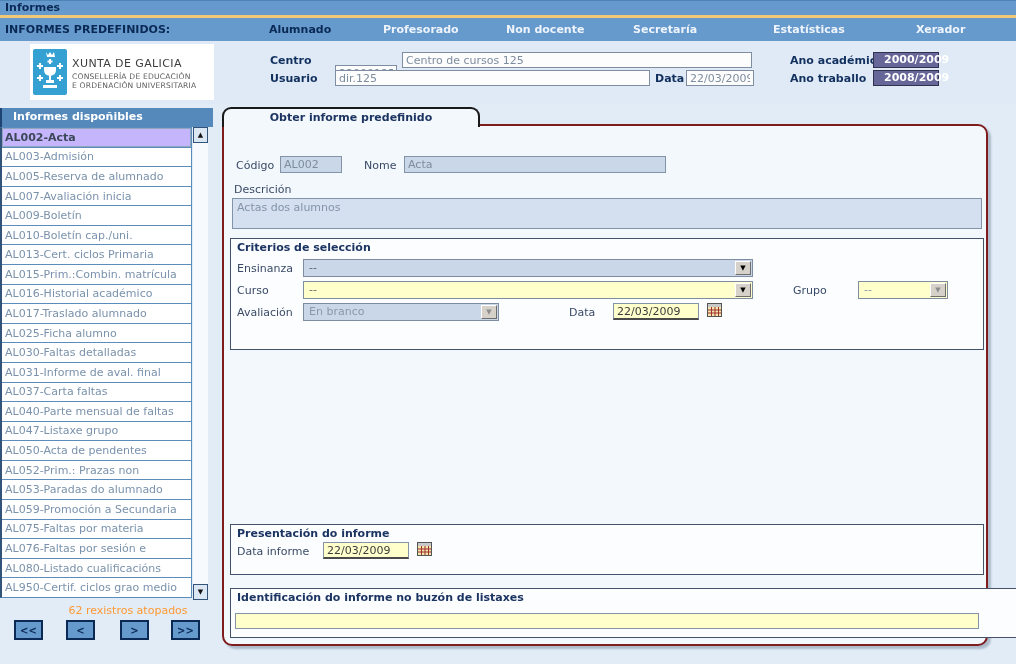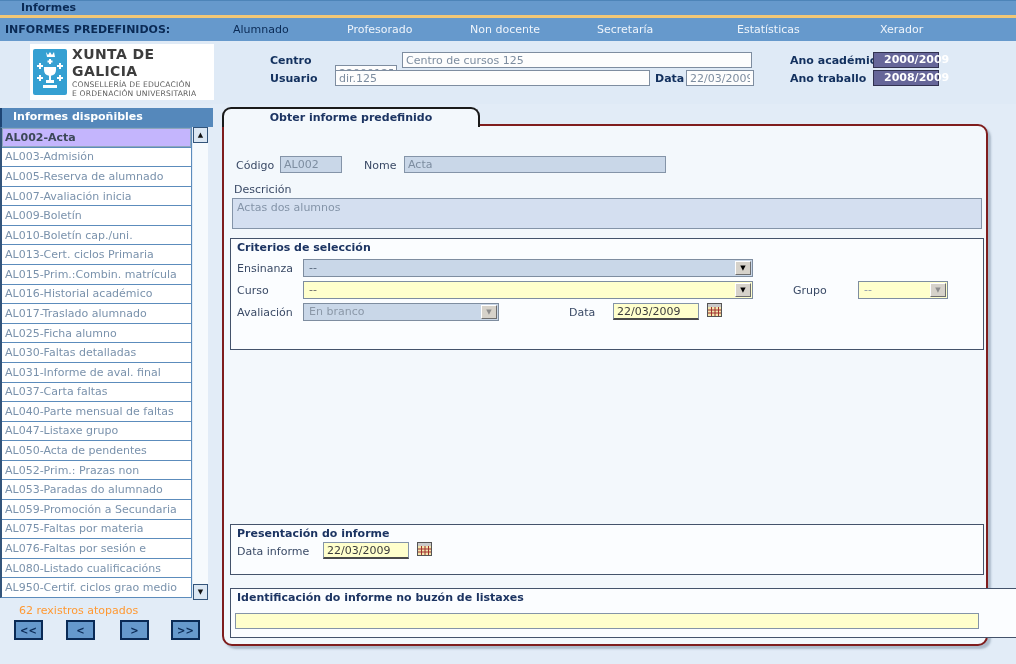--- a/index.html
+++ b/index.html
@@ -6,52 +6,52 @@
   html,body { background:#e2ecf7; }
   .screen {
     position:relative; width:1016px; height:664px; overflow:hidden;
     background:#e2ecf7;
     font-family:"DejaVu Sans","Liberation Sans",sans-serif;
     font-size:11px; color:#3a4a66;
   }
   
   .titlebar { position:absolute; left:0; top:0; width:1016px; height:15px;
     background:#6699cc; border-top:1px solid #4d84b8; }
-  .titlebar span { font-weight:bold; color:#0a2a55; line-height:14px; padding-left:21px; display:inline-block;}
+  .titlebar span { font-weight:bold; color:#0a2a55; line-height:14px; padding-left:5px; display:inline-block;}
   .orangeline { position:absolute; left:0; top:15px; width:1016px; height:3px; background:#f2c776; }
   .navbar { position:absolute; left:0; top:18px; width:1016px; height:23px; background:#6699cc; }
   .navbar .nlabel { position:absolute; left:5px; top:0; line-height:23px; font-weight:bold; color:#0a2a55; }
-  .navitem { position:absolute; top:0; line-height:23px; font-weight:normal; color:#eef4fb; cursor:pointer; }
+  .navitem { position:absolute; top:0; line-height:23px; font-weight:bold; color:#eef4fb; cursor:pointer;margin-left:36px; }
   .navitem.active { color:#0a2a55; }
   
   .headerband { position:absolute; left:0; top:41px; width:1016px; height:63px; background:#dfeaf6; }
   .logo { position:absolute; left:30px; top:3px; width:184px; height:56px; background:#ffffff; display:flex; align-items:center; }
   .crest { width:34px; height:46px; margin-left:3px; flex:0 0 auto; }
   .logotext { margin-left:5px; }
-  .logotext .org { font-size:14px; letter-spacing:0.4px; color:#3d3d3d; font-weight:bold; line-height:17px; }
+  .logotext .org { font-size:11px; letter-spacing:0.4px; color:#3d3d3d; font-weight:normal; line-height:17px; }
   .logotext .dept { font-size:7.6px; color:#5c5c5c; line-height:9px; letter-spacing:0.2px; }
   .hlbl { position:absolute; font-weight:bold; color:#12305e; }
   .tin { position:absolute; border:1px solid #7e8da0; background:#fdfdfd; color:#7d8da0;
     font-family:inherit; font-size:11px; height:16px; padding:0 3px; }
   .badge { position:absolute; width:66px; height:16px; background:#666699; border:1px solid #31314f;
     color:#ffffff; font-weight:bold; text-align:right; line-height:14px;padding-left:10px; }
   
   .sbheader { position:absolute; left:0; top:108px; width:213px; height:19px; background:#5588bb;
     border-left:2px solid #1d4473; color:#ffffff; font-weight:bold; line-height:18px; padding-left:11px; }
   .sblist { position:absolute; left:0; top:127px; width:192px; height:471px; background:#ffffff;
     border:1px solid #5c8cbc; border-left:2px solid #33547a; display:flex; flex-direction:column; }
   .sbitem { flex:1 1 auto; border-bottom:1px solid #5c8cbc; color:#7a92ac; padding-left:3px;
     display:flex; align-items:center; white-space:nowrap; overflow:hidden; cursor:pointer; }
   .sbitem:last-child { border-bottom:none; }
   .sbitem.selected { background:#c4b5fd; color:#3c4858; box-shadow:inset 0 0 0 1px #8fa6bd;font-weight:bold; }
   .sbscroll { position:absolute; left:193px; top:127px; width:15px; height:473px; background:#f6fafd; }
   .sbtn { position:absolute; left:0; width:15px; height:16px; background:#dbe7f3;
     border:1px solid #33547a; color:#111; font-size:7px; text-align:center; line-height:14px; cursor:pointer; }
   .sbtn.up { top:0; } .sbtn.down { bottom:0; }
-  .sbcount { position:absolute; left:0; top:604px; width:213px; text-align:left; color:#ff9933;padding-left:19px; }
+  .sbcount { position:absolute; left:12px; top:604px; width:213px; text-align:center; color:#ff9933;padding-left:19px; }
   .pgbtn { position:absolute; top:620px; width:29px; height:20px; background:#6699cc;
     border:2px solid #0a2a55; color:#0a2a55; font-weight:bold; font-size:10px;
     text-align:center; line-height:15px; cursor:pointer; font-family:inherit; }
   
   .tab { position:absolute; left:222px; top:107px; width:258px; height:20px; z-index:3;
     background:#f3f8fc; border:2px solid #1a1a1a; border-bottom:none; border-radius:9px 9px 0 0;
     text-align:center; font-weight:bold; color:#1c3462; line-height:17px; }
   .panel { position:absolute; left:222px; top:124px; width:766px; height:522px; z-index:2;
     background:#f3f8fc; border:2px solid #7f1d1d; border-radius:0 10px 10px 10px;
     box-shadow:3px 3px 2px rgba(120,140,160,0.5); }

